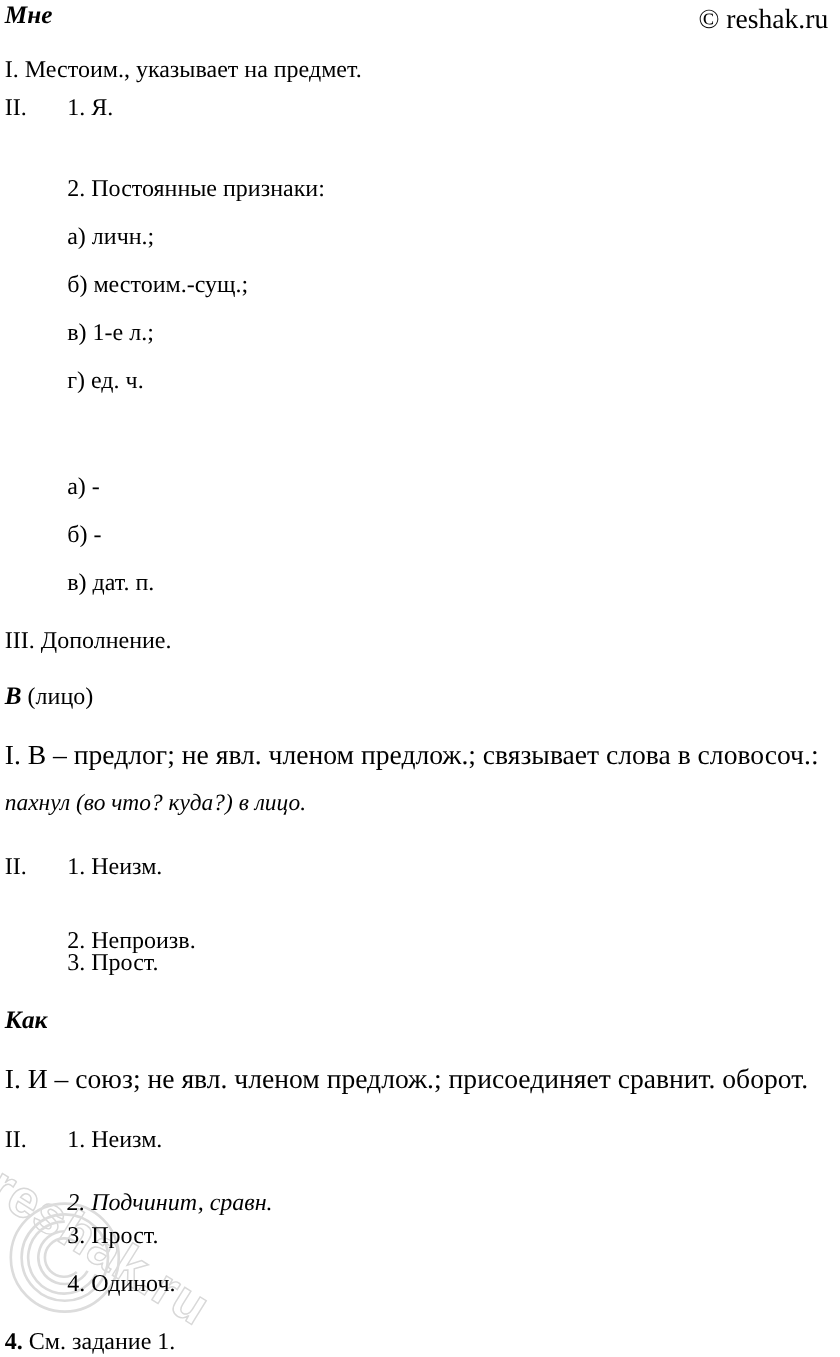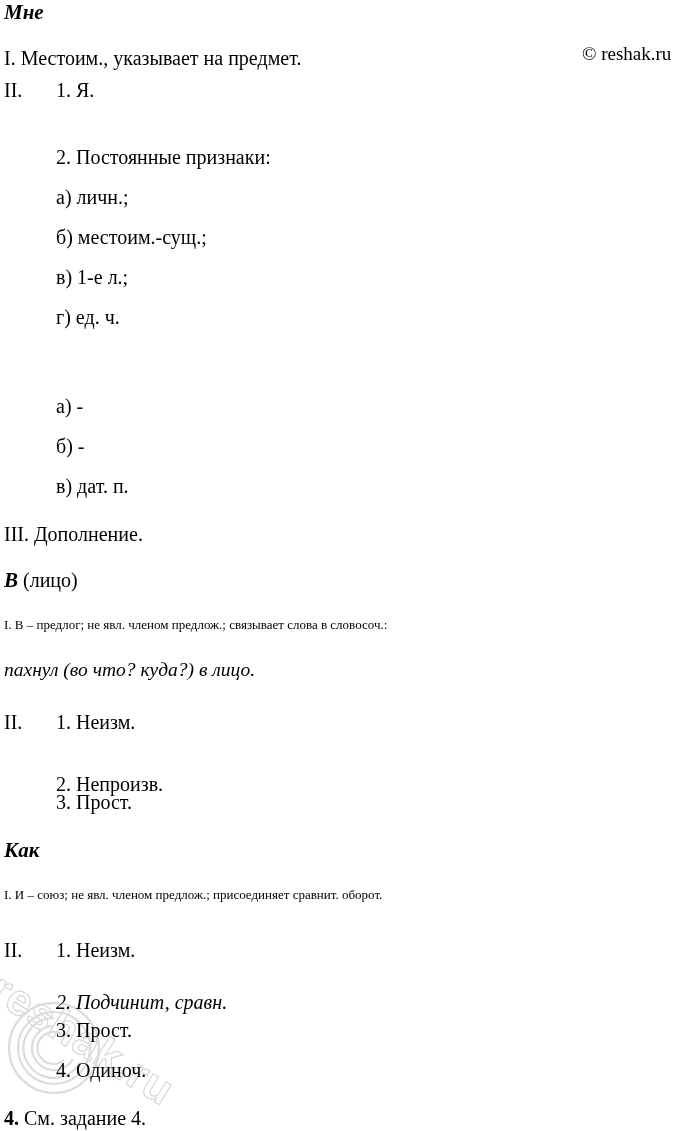--- a/index.html
+++ b/index.html
@@ -64,29 +64,28 @@
   }
   .t-head {
     font-weight: 700;
     font-style: italic;
     font-size: 21px;
   }
   .t-body {
     font-size: 20px;
   }
   .t-body-sm {
-    font-size: 13px;
+    font-size: 23px;
   }
   .t-ital {
     font-style: italic;
     font-size: 19.5px;
   }
   .t-copy {
-    font-size: 19px;
-    margin-top: 40px;
+    font-size: 23px;
   }
   .b {
     font-weight: 700;
   }
   .inline-reg {
     font-weight: 400;
     font-style: normal;
   }
 
   .rom {
@@ -149,16 +148,16 @@
   <div class="row t-body-sm" style="left:4px; top:888px;">I. И – союз; не явл. членом предлож.; присоединяет сравнит. оборот.</div>
 
   <div class="row t-body" style="left:4px; top:940px;">
     <span class="rom">II.</span><span>1. Неизм.</span>
   </div>
   <div class="row t-body" style="left:56px; top:992px;font-style:italic;">2. Подчинит, сравн.</div>
   <div class="row t-body" style="left:56px; top:1020px;">3. Прост.</div>
   <div class="row t-body" style="left:56px; top:1060px;">4. Одиноч.</div>
 
   <div class="row t-body" style="left:4px; top:1108px;">
-    <span class="b">4.</span><span> См. задание 4.</span>
+    <span class="b">4.</span><span> См. задание 1.</span>
   </div>
 
 </div>
 
 </body></html>

